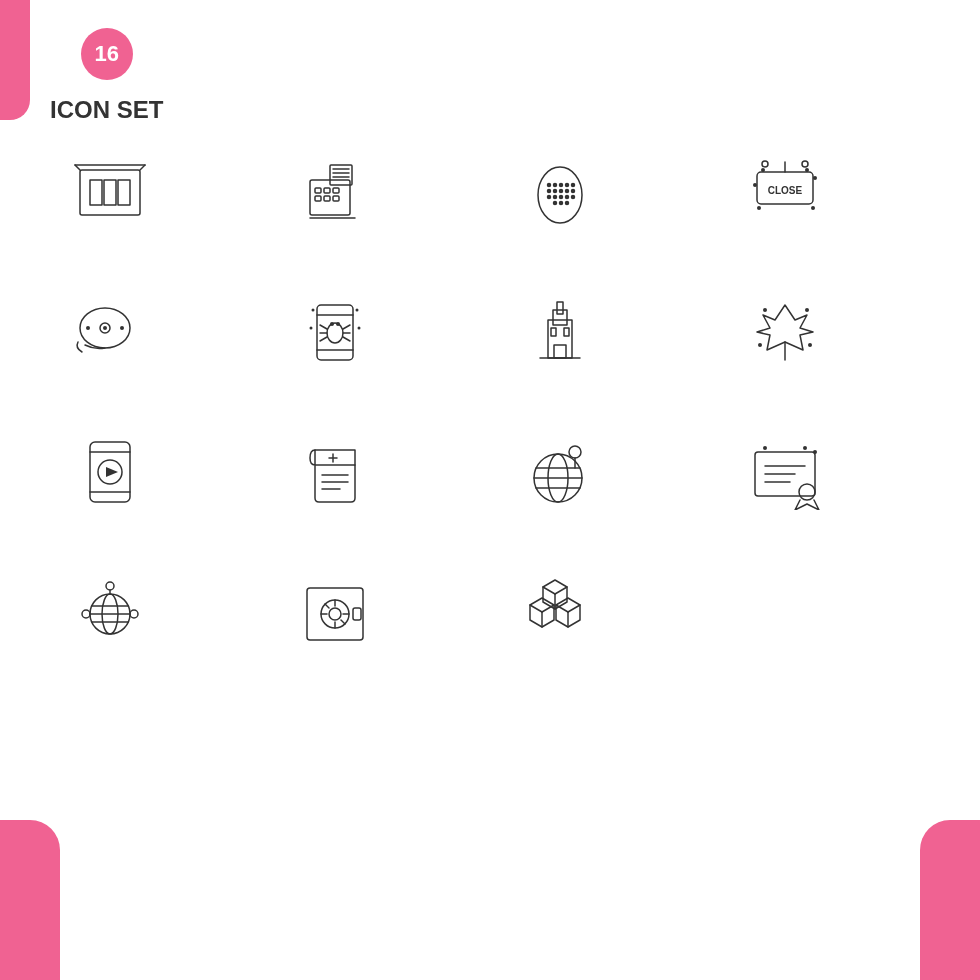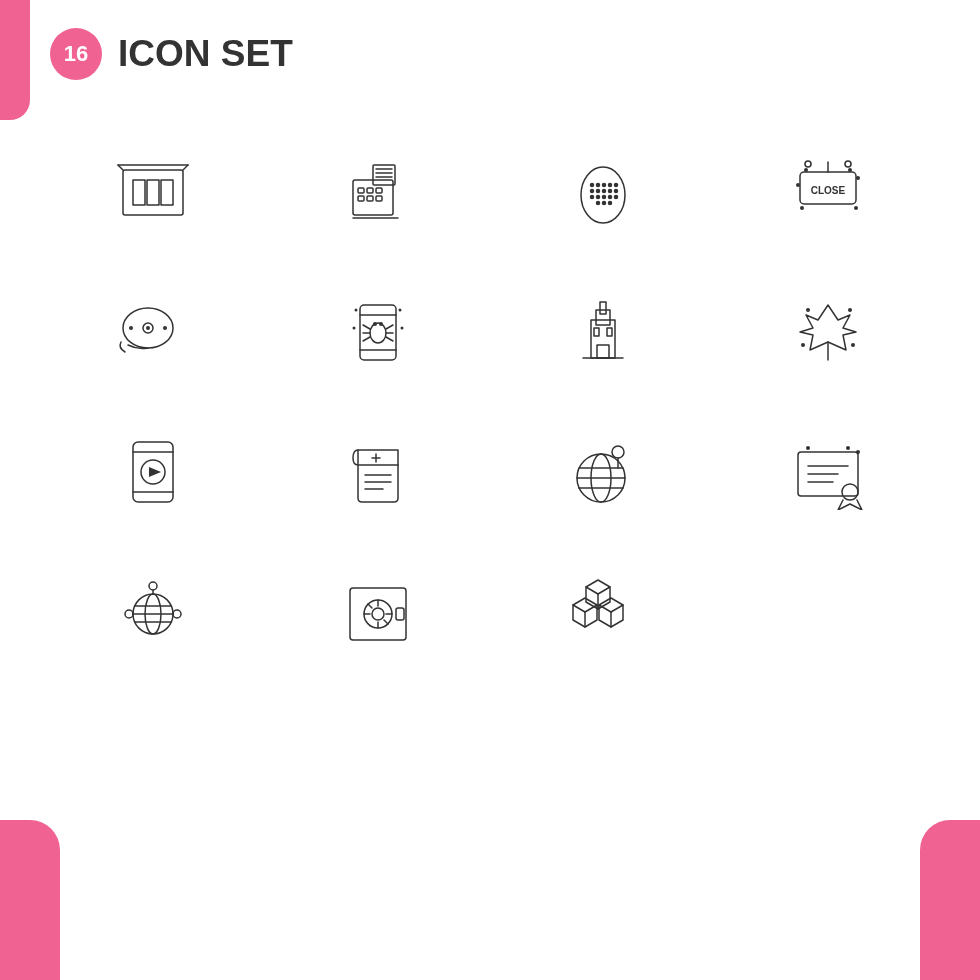--- a/index.html
+++ b/index.html
@@ -36,52 +36,52 @@
     }
 
     
     .header {
       position: absolute;
       top: 28px;
       left: 50px;
       display: flex;
       align-items: center;
       gap: 16px;
+      flex-direction: column;
     }
     .badge {
       width: 52px; height: 52px;
       border-radius: 50%;
       background: #f06292;
       display: flex; align-items: center; justify-content: center;
       color: white;
       font-size: 22px;
       font-weight: bold;
     }
     .header-title {
-      font-size: 37px;
+      font-size: 24px;
       font-weight: bold;
       color: #333;
     }
 
     
     .icon-grid {
       position: absolute;
       top: 110px;
       left: 50px;
       right: 50px;
       display: grid;
       grid-template-columns: repeat(4, 1fr);
       gap: 20px;
       padding: 20px 0;
     }
 
     .icon-cell {
       display: flex;
       align-items: center;
-      justify-content: center;
       padding: 20px;
     }
 
     svg {
       width: 80px;
       height: 80px;
       stroke: #333;
       stroke-width: 1.5;
       fill: none;
       stroke-linecap: round;

